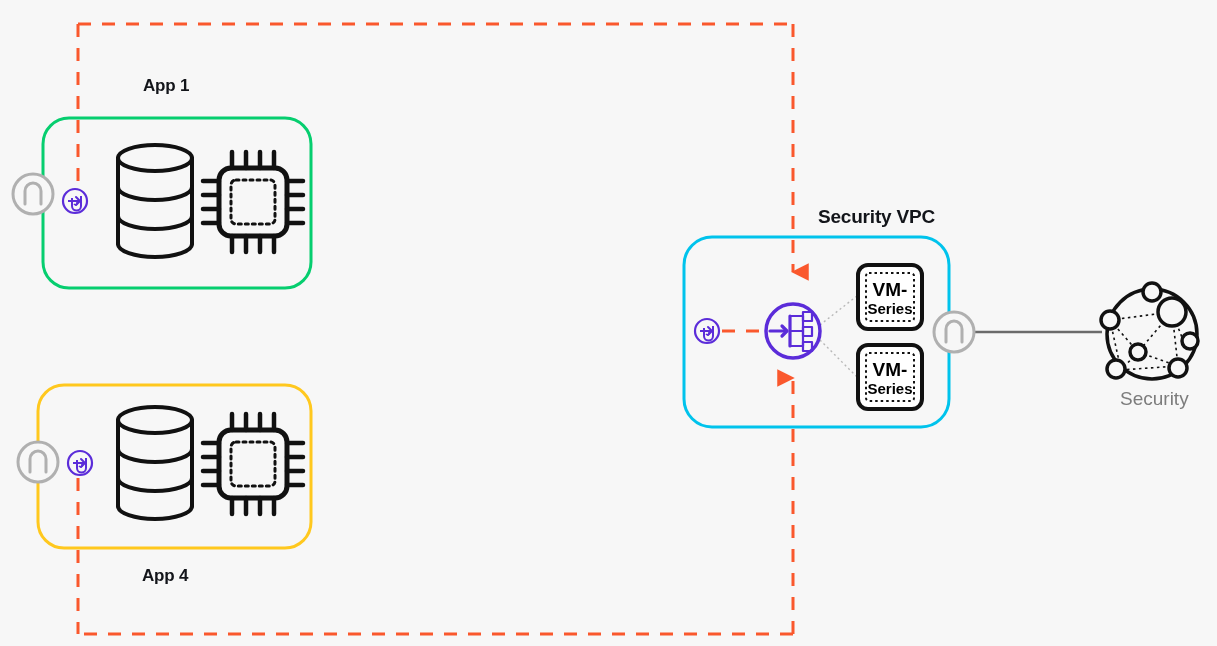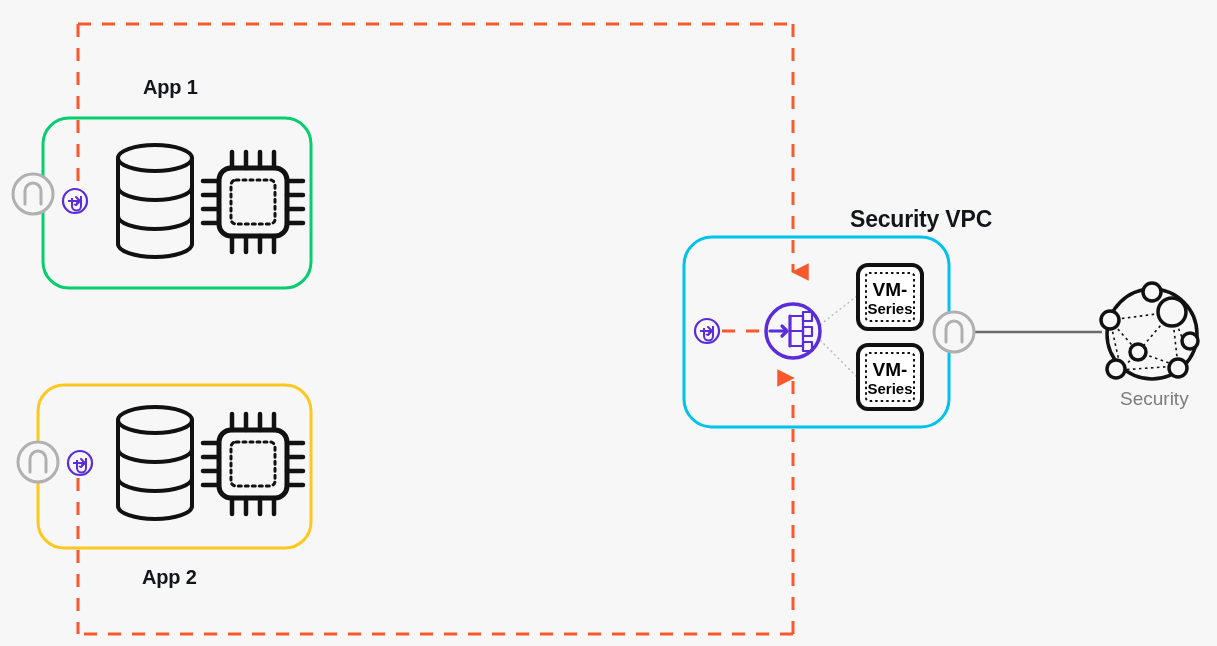--- a/index.html
+++ b/index.html
@@ -13,22 +13,22 @@
   #svg-layer{position:absolute;left:0;top:0;width:1217px;height:646px;}
 
   .lbl{
     position:absolute;
     font-family:"Liberation Sans", sans-serif;
     font-weight:bold;
     color:#13151a;
     white-space:nowrap;
     user-select:none;
   }
-  .lbl-app{font-size:20px;letter-spacing:-0.2px;}
-  .lbl-vpc{font-size:23px;letter-spacing:-0.2px;margin-left:32px;}
+  .lbl-app{font-size:17px;letter-spacing:-0.2px;}
+  .lbl-vpc{font-size:19px;letter-spacing:-0.2px;}
   .lbl-net{
     position:absolute;
     font-family:"Liberation Sans", sans-serif;
     font-weight:normal;
     font-size:19px;
     color:#7c7c7c;
     white-space:nowrap;
   }
   .vm-text{
     font-family:"Liberation Sans", sans-serif;
@@ -232,19 +232,19 @@
       <circle cx="1190" cy="341" r="8" fill="#f7f7f7" stroke="#111" stroke-width="3.5"></circle>
       <circle cx="1138" cy="352" r="8" fill="#f7f7f7" stroke="#111" stroke-width="3.5"></circle>
       <circle cx="1116" cy="369" r="9" fill="#f7f7f7" stroke="#111" stroke-width="3.5"></circle>
       <circle cx="1178" cy="368" r="9" fill="#f7f7f7" stroke="#111" stroke-width="3.5"></circle>
     </g>
 
   </svg>
 
   <div class="lbl lbl-app" style="left:143px; top:76px;">App 1</div>
 
-  <div class="lbl lbl-app" style="left:142px; top:566px;">App 2</div>
+  <div class="lbl lbl-app" style="left:142px; top:566px;">App 4</div>
 
   <div class="lbl lbl-vpc" style="left:818px; top:206px;">Security VPC</div>
 
   <div class="lbl-net" style="left:1120px; top:388px;">Security</div>
 
 </div>
 
 </body></html>

